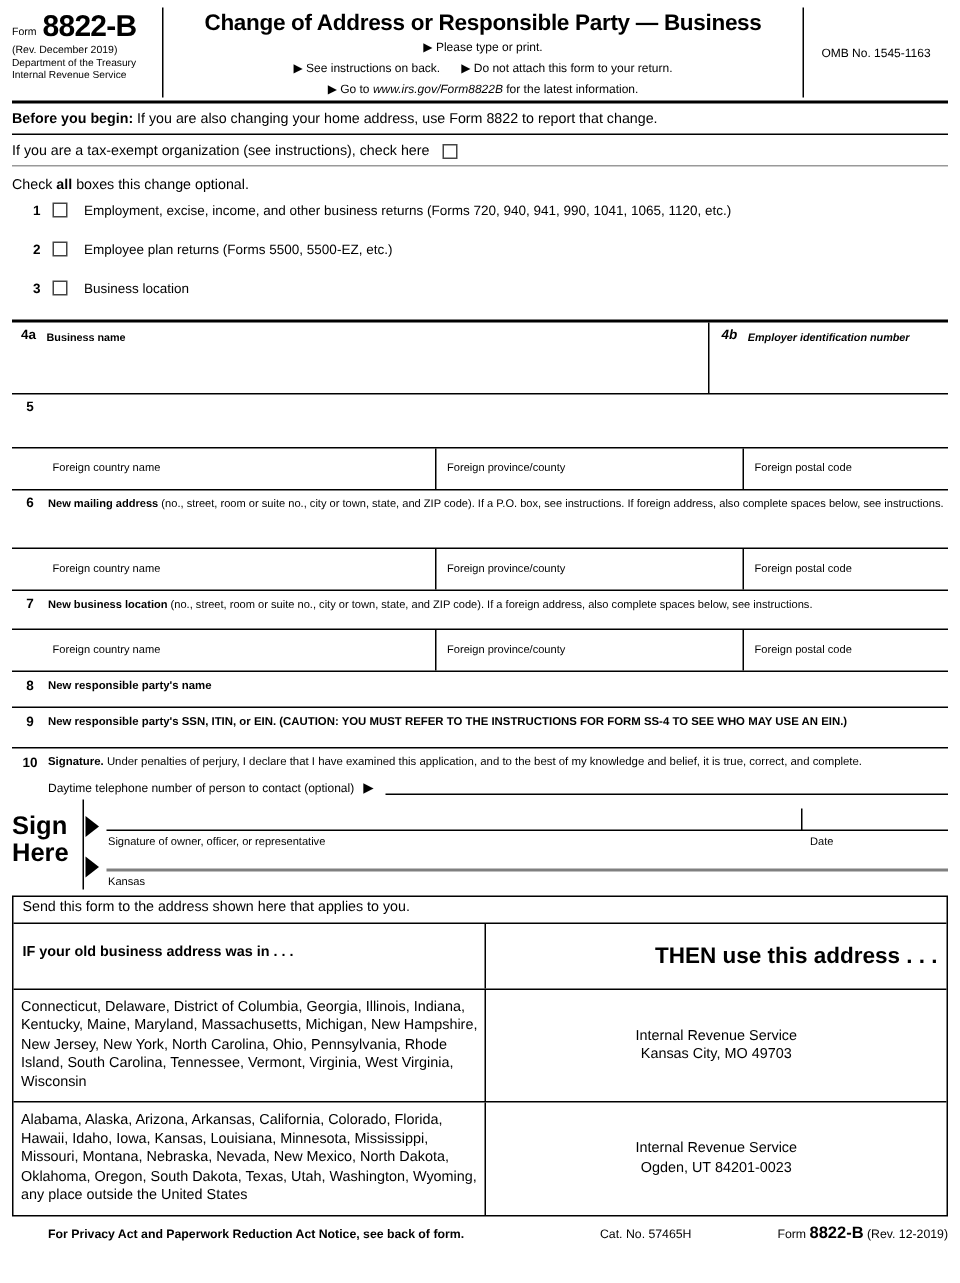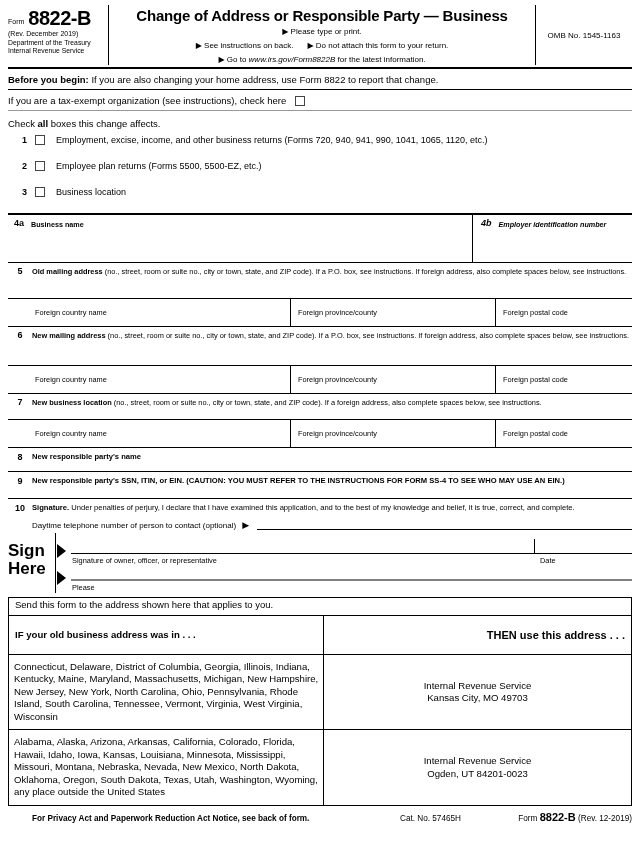--- a/index.html
+++ b/index.html
@@ -85,21 +85,21 @@
   .titlerow { display: flex; align-items: flex-end; height: 15px; }
   .titleline { flex: 1; border-bottom: 2px solid #808080; height: 100%; }
   .titlelbl { font-size: 7.4px; padding: 2px 0 0 16px; }
 
   
   .wherebox { border: 1.5px solid #000; margin-top: 4px; }
   .w-head { font-size: 14.5px; font-weight: bold; padding: 4px 6px 2px; }
   .w-sub { font-size: 9.5px; padding: 1px 6px 5px; border-bottom: 1.5px solid #000; }
   .w-hdr { display: flex; border-bottom: 1.5px solid #000; }
   .w-hdr .l { width: 314px; padding: 13px 6px; font-weight: bold; font-size: 9.6px; flex-shrink: 0; }
-  .w-hdr .r { flex: 1; border-left: 1.5px solid #000; padding: 13px 6px; font-weight: bold; font-size: 11px; text-align: right; }
+  .w-hdr .r { flex: 1; border-left: 1.5px solid #000; padding: 13px 6px; font-weight: bold; font-size: 15px; text-align: right; }
   .w-row { display: flex; border-bottom: 1.5px solid #000; }
   .w-row:last-child { border-bottom: none; }
   .w-row .states { width: 314px; padding: 6px 4px 6px 5px; font-size: 9.6px; line-height: 1.3; flex-shrink: 0; }
   .w-row .addr { flex: 1; border-left: 1.5px solid #000; display: flex; flex-direction: column;
                  align-items: center; justify-content: center; font-size: 9.6px; line-height: 1.3; }
 
   
   .footer { display: flex; align-items: baseline; margin-top: 5px; font-size: 8.2px; }
   .f-priv { font-weight: bold; width: 368px; margin-left: 24px; }
   .f-cat { flex: 1; }
@@ -135,21 +135,21 @@
     </div>
   </div>
 
   <div class="before"><b>Before you begin:</b><span> If you are also changing your home address, use Form 8822 to report that change.</span></div>
 
   <div class="taxrow">
     <span>If you are a tax-exempt organization (see instructions), check here</span>
     <span class="cb"></span>
   </div>
 
-  <div class="checkall"><span>Check </span><b>all</b><span> boxes this change affects.</span></div>
+  <div class="checkall"><span>Check </span><b>all</b><span> boxes this change optional.</span></div>
 
   <div class="item">
     <span class="num">1</span>
     <span class="cb"></span>
     <span>Employment, excise, income, and other business returns (Forms 720, 940, 941, 990, 1041, 1065, 1120, etc.)</span>
   </div>
   <div class="item">
     <span class="num">2</span>
     <span class="cb"></span>
     <span>Employee plan returns (Forms 5500, 5500-EZ, etc.)</span>
@@ -166,21 +166,20 @@
       <span class="celllbl">Business name</span>
     </div>
     <div class="cell4b">
       <span class="cellnum">4b</span>
       <span class="celllbl">Employer identification number</span>
     </div>
   </div>
 
   <div class="lblrow h5">
     <span class="lnum">5</span>
-    <span class="lbltext"><b>Old mailing address </b><span>(no., street, room or suite no., city or town, state, and ZIP code). If a P.O. box, see instructions. If foreign address, also complete spaces below, see instructions.</span></span>
   </div>
   <div class="frow">
     <div class="fc1"><span class="flbl">Foreign country name</span></div>
     <div class="fc2"><span class="flbl">Foreign province/county</span></div>
     <div class="fc3"><span class="flbl">Foreign postal code</span></div>
   </div>
 
   <div class="lblrow h6">
     <span class="lnum">6</span>
     <span class="lbltext"><b>New mailing address </b><span>(no., street, room or suite no., city or town, state, and ZIP code). If a P.O. box, see instructions. If foreign address, also complete spaces below, see instructions.</span></span>
@@ -236,21 +235,21 @@
         <span class="datecell"></span>
       </div>
       <div class="siglabels">
         <span class="main">Signature of owner, officer, or representative</span>
         <span class="date">Date</span>
       </div>
       <div class="titlerow">
         <span class="arrow"></span>
         <span class="titleline"></span>
       </div>
-      <div class="titlelbl">Please</div>
+      <div class="titlelbl">Kansas</div>
     </div>
   </div>
 
   <div class="wherebox">
     <div class="w-sub">Send this form to the address shown here that applies to you.</div>
     <div class="w-hdr">
       <div class="l">IF your old business address was in . . .</div>
       <div class="r">THEN use this address . . .</div>
     </div>
     <div class="w-row">

